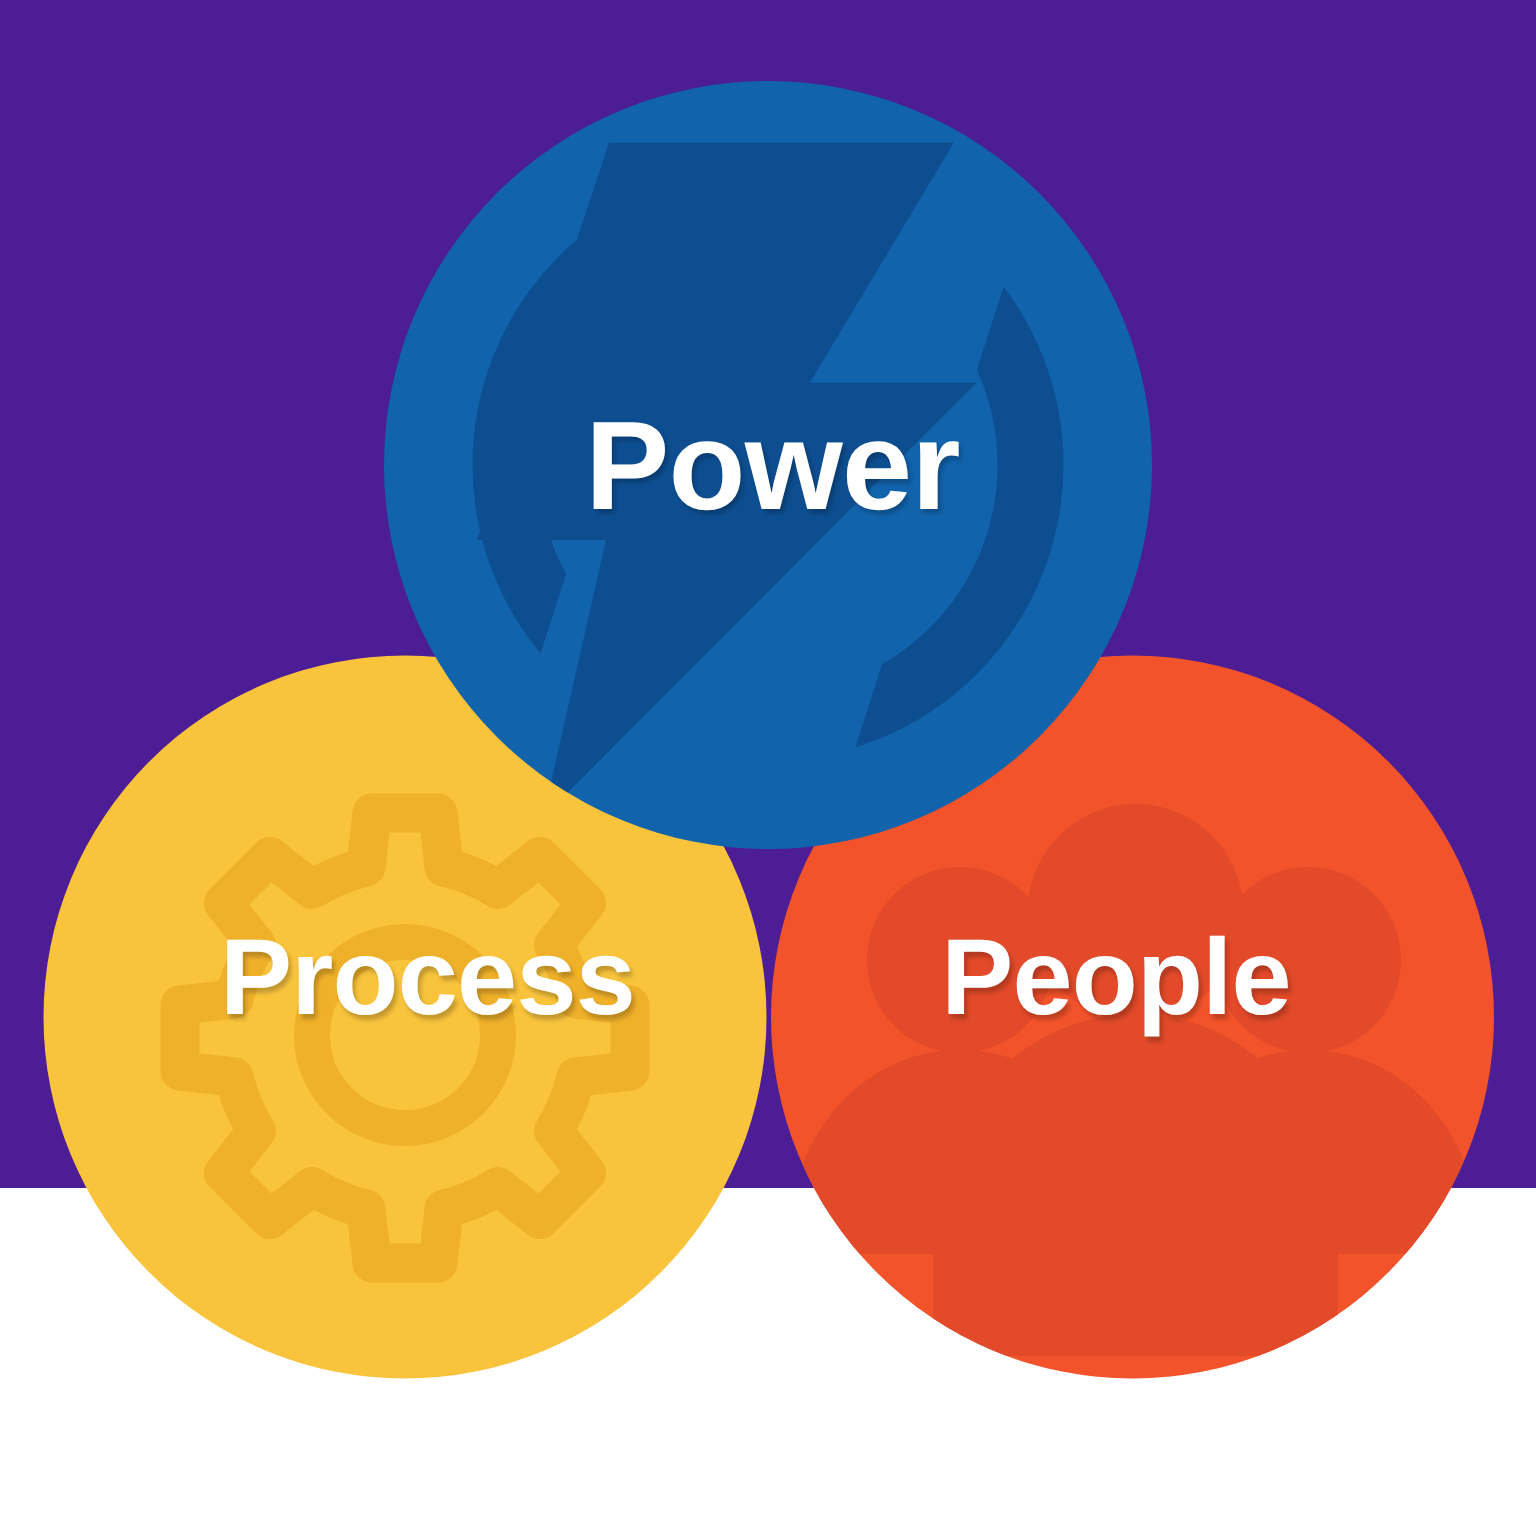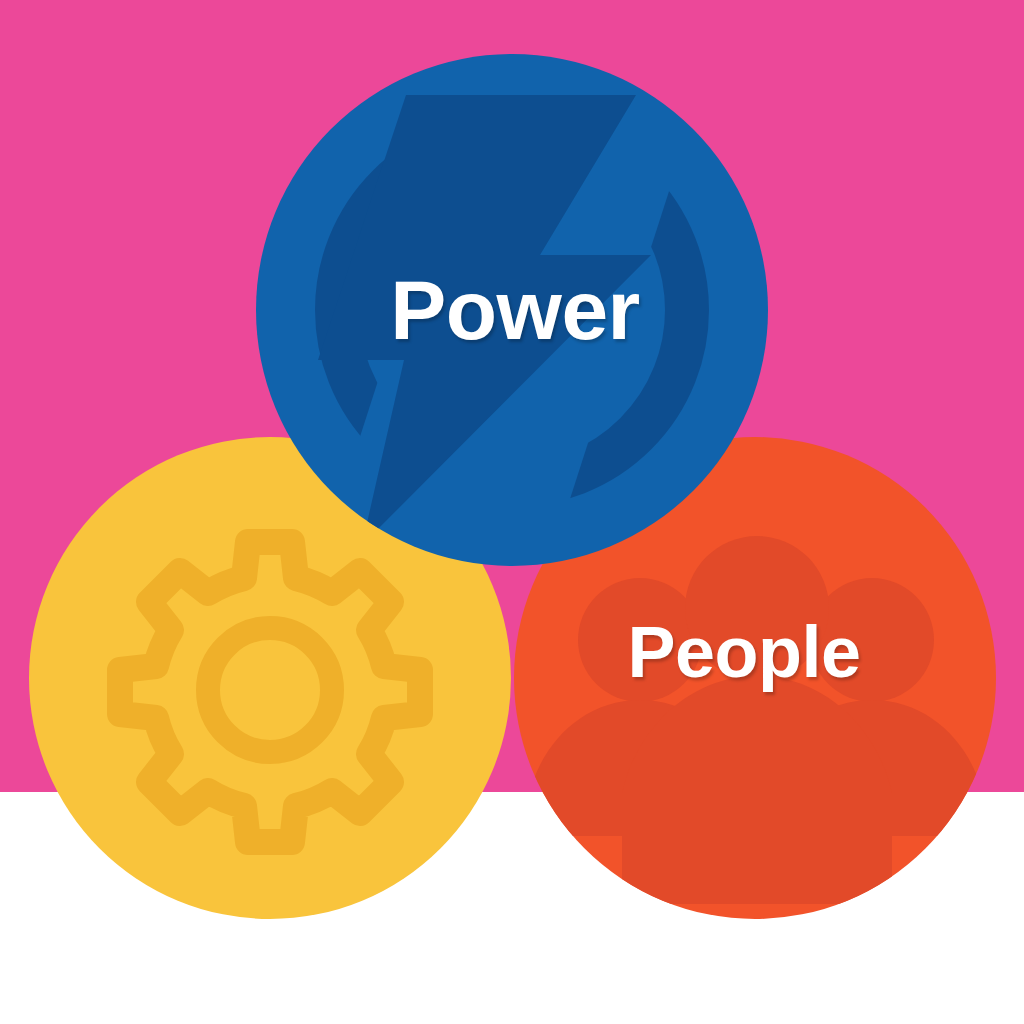--- a/index.html
+++ b/index.html
@@ -1,19 +1,19 @@
 <!DOCTYPE html>
 <html><head>
 <meta charset="utf-8">
 <title>Power Process People Venn</title>
 <style>
   html,body{margin:0;padding:0;background:#ffffff;}
   body{width:1024px;height:1024px;overflow:hidden;
        font-family:"Liberation Sans","DejaVu Sans",sans-serif;}
-  #stage{position:relative;width:1024px;height:792px;background:#ec4899;}
+  #stage{position:relative;width:1024px;height:792px;background:#4c1d95;}
   #venn{position:absolute;left:0;top:0;width:1024px;height:1024px;display:block;}
   .lbl{
     position:absolute;
     color:#ffffff;
     font-weight:bold;
     font-family:"Liberation Sans","DejaVu Sans",sans-serif;
     white-space:nowrap;
     line-height:1;
     text-shadow:2px 3px 3px rgba(0,0,0,0.22);
     letter-spacing:-0.5px;
@@ -99,16 +99,17 @@
         <rect x="256" y="54" width="512" height="512" fill="#0D4E90" mask="url(#mask-power-ring)"></rect>
 
         <path d="M 636,95 L 406,95 L 318,360 L 404,360 L 362,545 L 651,255 L 540,255 Z" fill="#0D4E90"></path>
       </g>
     </g>
 
   </svg>
 
   <div class="lbl" id="label-power">Power</div>
 
+  <div class="lbl" id="label-process">Process</div>
 
   <div class="lbl" id="label-people">People</div>
 
 </div>
 
 </body></html>

